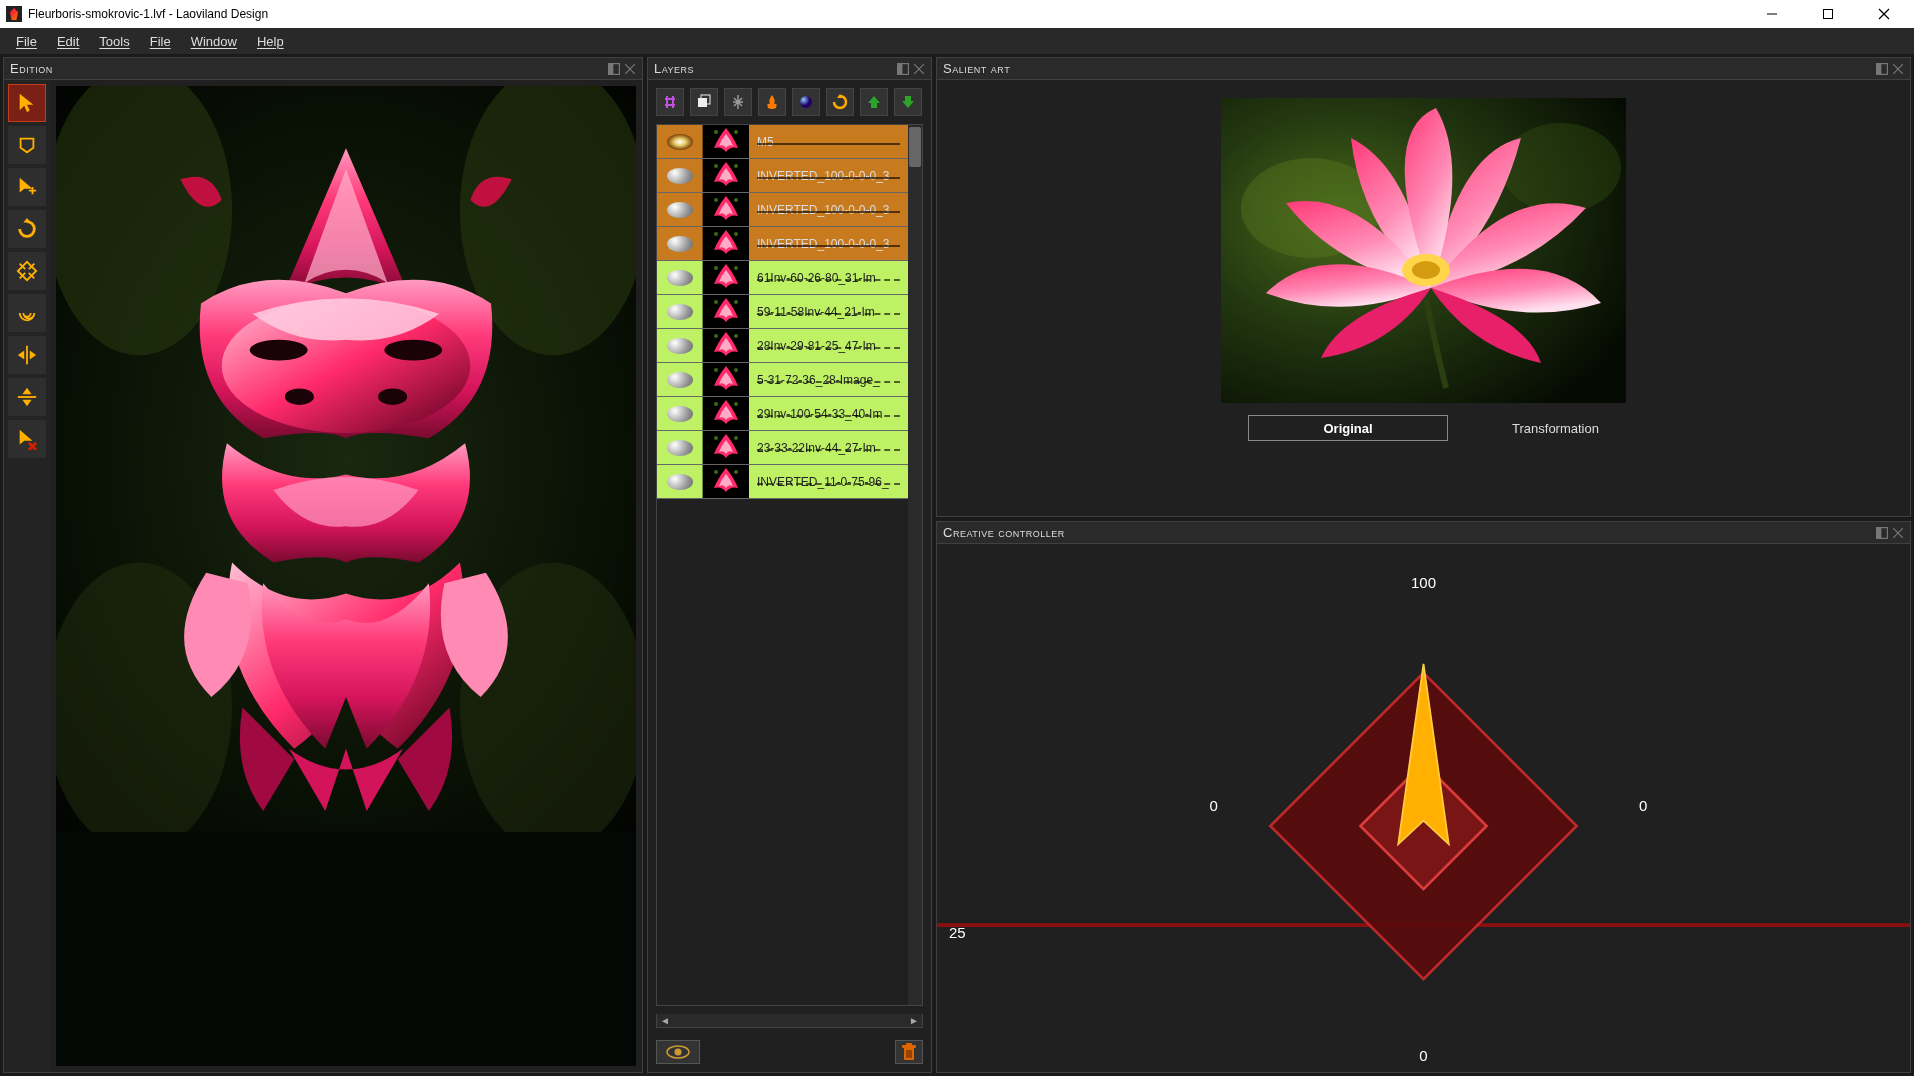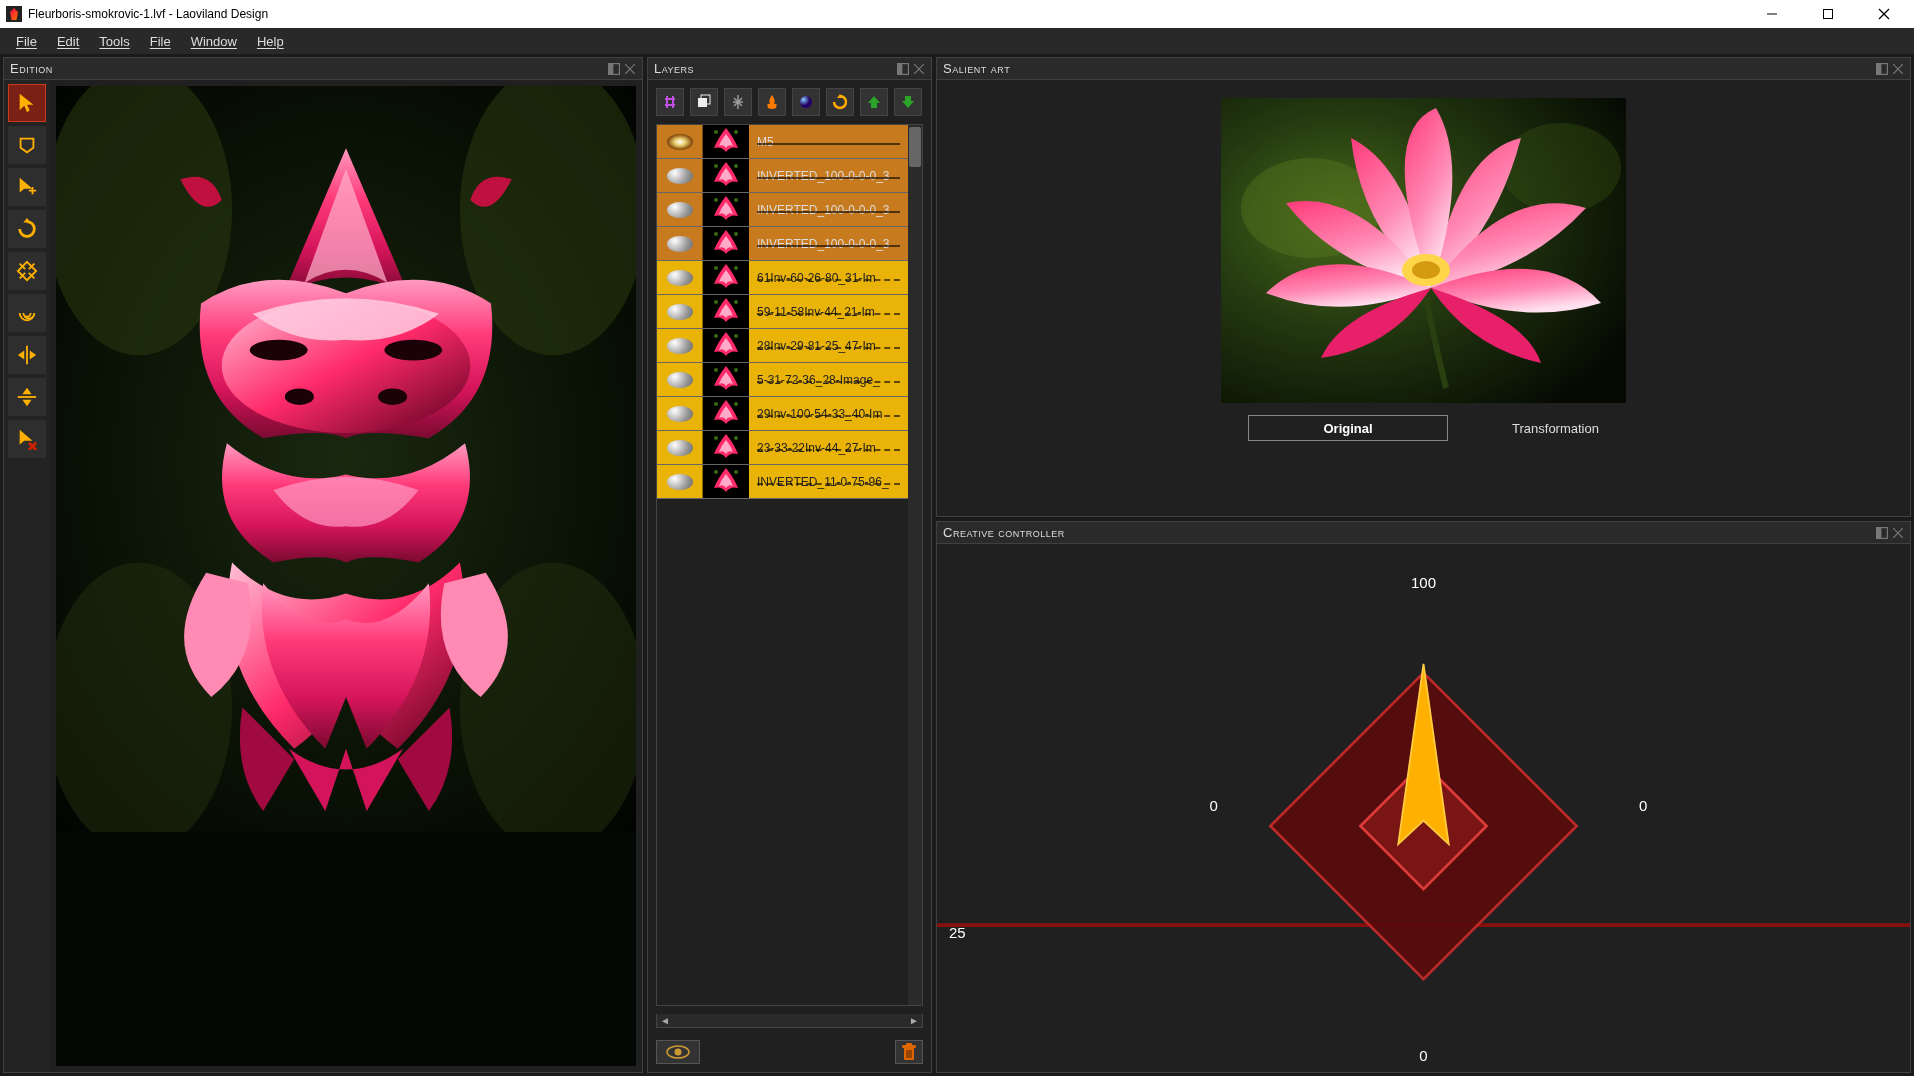--- a/index.html
+++ b/index.html
@@ -42,21 +42,21 @@
 
 .layers { flex: 0 0 285px; }
 .layers-body { flex: 1; display: flex; flex-direction: column; padding: 8px; gap: 8px; }
 .layer-toolbar { display: flex; gap: 6px; }
 .lyr-btn { width: 28px; height: 28px; background: #333; display: flex; align-items: center; justify-content: center; cursor: pointer; border: 1px solid #444; }
 .lyr-btn svg { width: 16px; height: 16px; }
 .layer-list-wrap { flex: 1; display: flex; border: 1px solid #444; }
 .layer-list { flex: 1; overflow: hidden; display: flex; flex-direction: column; }
 .layer-row { height: 34px; display: flex; align-items: center; border-bottom: 1px solid #666; }
 .layer-row.orange { background: #c87a1e; }
-.layer-row.yellow { background: #eab308; color: #222; }
+.layer-row.yellow { background: #bef264; color: #222; }
 .vis-cell { width: 46px; height: 100%; display: flex; align-items: center; justify-content: center; border-right: 1px solid rgba(0,0,0,0.4); }
 .vis-dot { width: 26px; height: 16px; border-radius: 50%; background: radial-gradient(circle at 30% 30%, #fff, #999 60%, #666); }
 .vis-dot.eye { background: radial-gradient(ellipse at center,#fff 0%,#e8d070 30%,#8a5010 65%,#3a2000 100%); }
 .thumb-cell { width: 46px; height: 100%; background: #000; border-right: 1px solid rgba(0,0,0,0.4); display:flex; align-items:center; justify-content:center; }
 .thumb-mini { width: 36px; height: 36px; }
 .label-cell { flex: 1; padding: 0 8px; font-size: 12px; white-space: nowrap; overflow: hidden; position: relative; }
 .label-cell .underline { position: absolute; left: 8px; right: 8px; bottom: 4px; border-bottom: 2px solid rgba(0,0,0,0.6); }
 .layer-row.yellow .underline { border-bottom-style: dashed; }
 .layer-scroll { width: 14px; background: #2a2a2a; position: relative; }
 .layer-scroll .thumb { position: absolute; left: 1px; right: 1px; top: 2px; height: 40px; background: #666; border-radius: 2px; }

